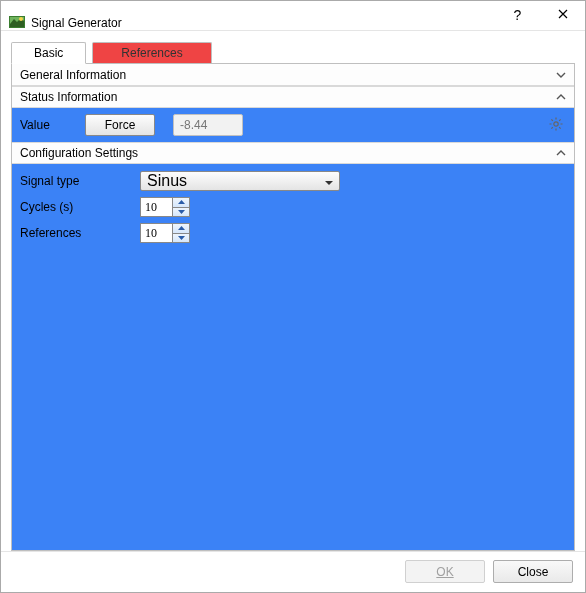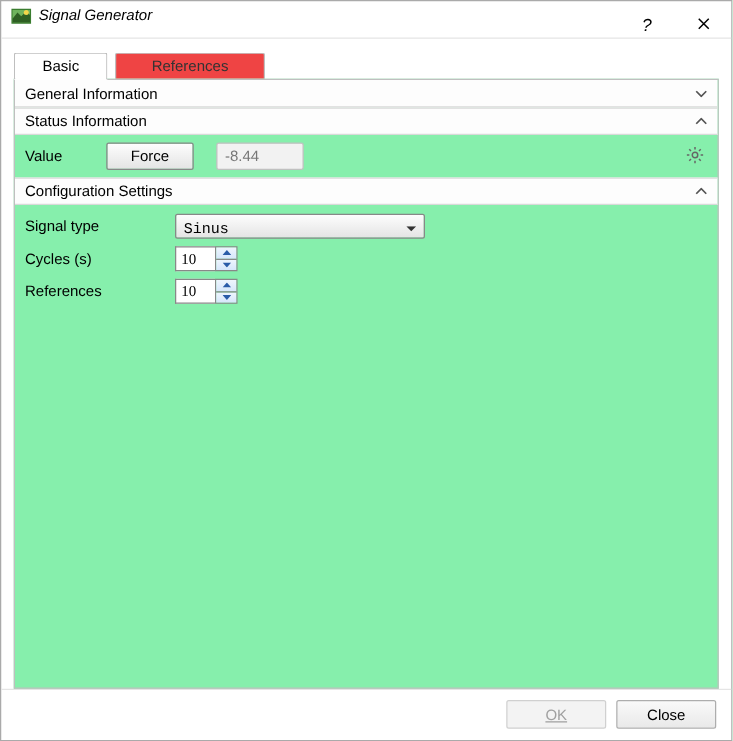--- a/index.html
+++ b/index.html
@@ -1,50 +1,50 @@
 <!DOCTYPE html>
 <html><head>
   <meta charset="utf-8">
   <style>
     * { box-sizing: border-box; margin: 0; padding: 0; }
     body { font-family: "Segoe UI", Tahoma, sans-serif; font-size: 12px; background: #fff; color: #000; }
     .window { width: 586px; height: 593px; border: 1px solid #aaa; display: flex; flex-direction: column; background: #fff; position: relative; }
 
     
-    .titlebar { height: 30px; display: flex; align-items: flex-start; padding: 4px 0 0 8px; border-bottom: 1px solid #e5e5e5; font-style: italic; }
+    .titlebar { height: 30px; display: flex; align-items: flex-end; padding: 4px 0 0 8px; border-bottom: 1px solid #e5e5e5; }
     .titlebar .app-icon { width: 16px; height: 16px; margin-right: 6px; }
     .titlebar .title { flex: 1; font-size: 12px; }
     .titlebar .winbtn { width: 45px; height: 30px; display: flex; align-items: center; justify-content: center; cursor: default; }
     .titlebar .help { font-size: 14px; }
     .titlebar .close svg { width: 10px; height: 10px; }
 
     
     .tabs-wrap { padding: 10px 10px 0 10px; }
     .tabs { display: flex; align-items: flex-end; height: 22px; position: relative; }
     .tab { padding: 3px 22px; border: 1px solid #bfbfbf; border-bottom: none; background: #fff; font-size: 12px; cursor: default; position: relative; border-radius: 2px 2px 0 0; }
     .tab.inactive { background: #ef4444; color: #333; margin-left: 6px; padding: 3px 28px; }
     .tab.active { background: #fff; z-index: 2; border-bottom: 1px solid #fff; margin-bottom: -1px; }
-    .tab-panel-border { border: 1px solid #bfbfbf; height: 488px; background: #86efac; position: relative; }
+    .tab-panel-border { border: 1px solid #bfbfbf; height: 488px; background: #3b82f6; position: relative; }
 
     
     .section-header { display: flex; align-items: center; justify-content: space-between; padding: 4px 8px; border-bottom: 1px solid #d9d9d9; border-top: 1px solid #d9d9d9; background: #fdfdfd; font-size: 12px; cursor: default; height: 22px; }
     .section-header:first-child { border-top: none; }
     .chev { width: 10px; height: 10px; display: flex; align-items: center; justify-content: center; }
     .section-body { padding: 4px 8px; }
 
     .row { display: flex; align-items: center; height: 26px; gap: 0; }
     .row .label { width: 120px; font-size: 12px; }
     
     
     .btn-force { width: 70px; height: 22px; border: 1px solid #888; background: linear-gradient(#fdfdfd,#e4e4e4); border-radius: 2px; font-size: 12px; cursor: default; }
     .value-box { width: 70px; height: 22px; border: 1px solid #c0c0c0; background: #f2f2f2; color: #777; padding: 0 6px; display: flex; align-items: center; margin-left: 18px; border-radius: 2px; }
     .gear { margin-left: auto; width: 20px; height: 20px; display: flex; align-items: center; justify-content: center; cursor: default; }
 
     
-    .select { width: 200px; height: 20px; border: 1px solid #888; background: linear-gradient(#fdfdfd,#e4e4e4); border-radius: 2px; display: flex; align-items: flex-end; padding: 0 6px; position: relative; font-size: 12px; cursor: default; font-family: Liberation Mono, monospace; }
+    .select { width: 200px; height: 20px; border: 1px solid #888; background: linear-gradient(#fdfdfd,#e4e4e4); border-radius: 2px; display: flex; align-items: flex-end; padding: 0 6px; position: relative; font-size: 16px; cursor: default; }
     .select .sel-arrow { position: absolute; right: 6px; }
 
     
     .spinner { display: flex; width: 74px; height: 20px; }
     .spinner input { width: 32px; height: 20px; border: 1px solid #888; border-right: none; padding: 0 4px; font-size: 12px; font-family: Liberation Serif, serif; }
     .spinbtns { width: 18px; display: flex; flex-direction: column; border: 1px solid #888; }
     .spinbtn { flex:1; background: linear-gradient(#eef5fd,#d6e7fb); display:flex; align-items:center; justify-content:center; cursor: default; }
     .spinbtn + .spinbtn { border-top: 1px solid #888; }
     .spinbtn svg { width:7px; height:4px; }
 

